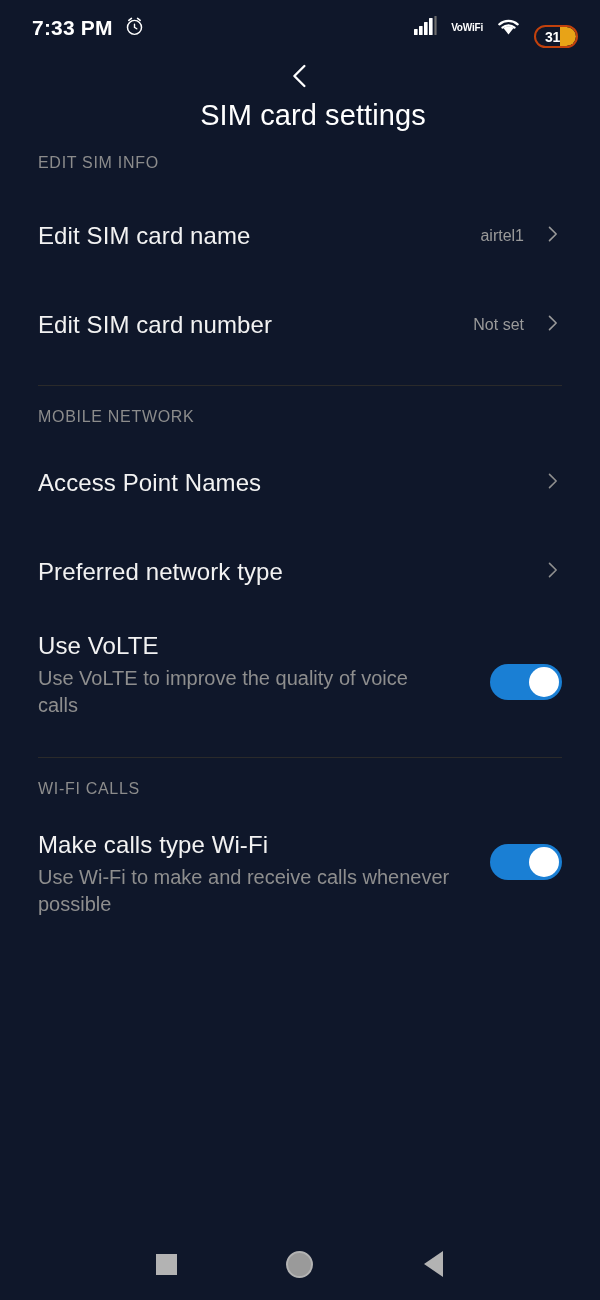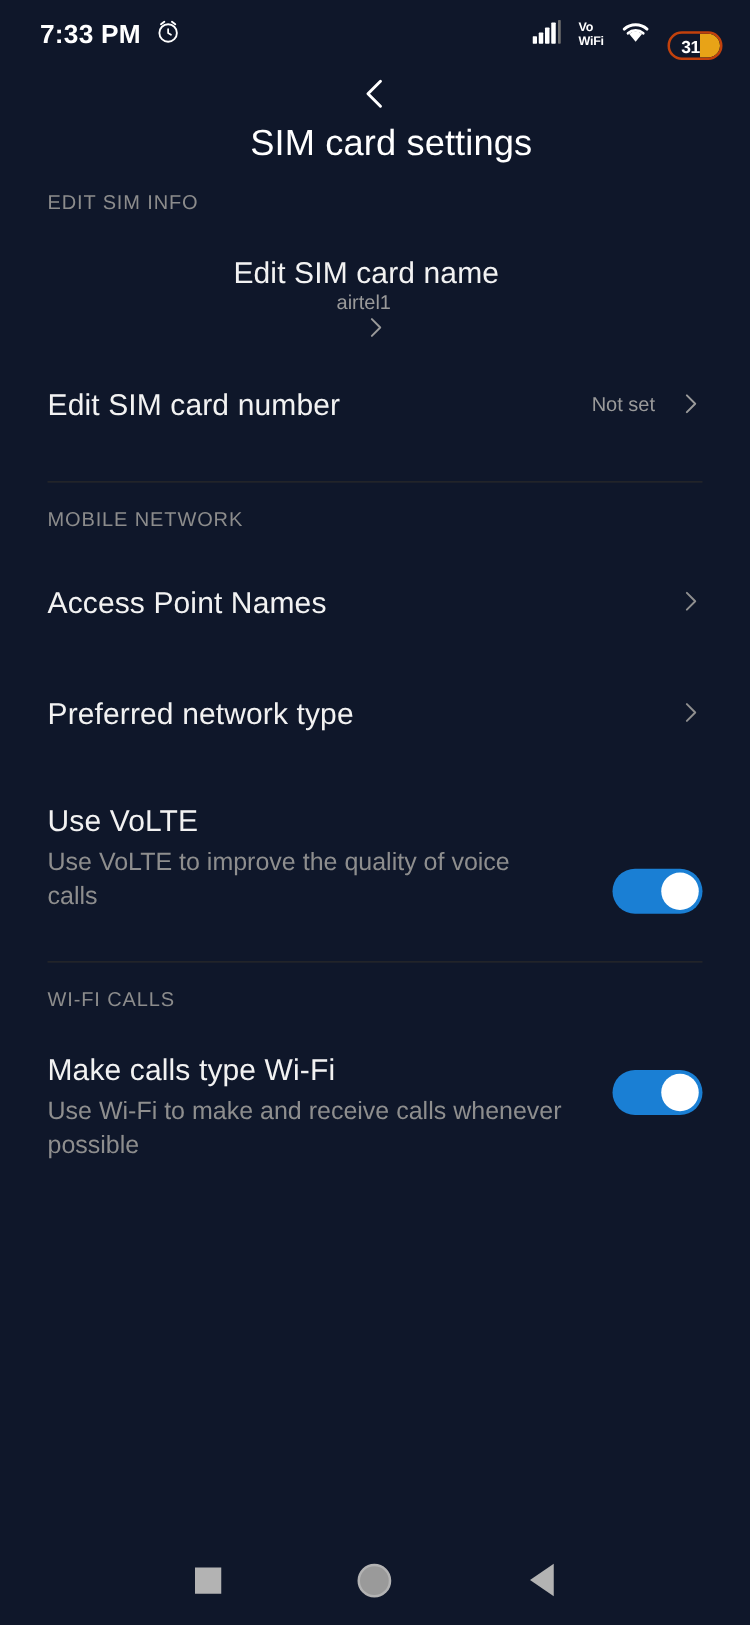--- a/index.html
+++ b/index.html
@@ -20,21 +20,21 @@
   }
   .sb-left { display:flex; align-items:center; gap:11px; }
   .sb-time { color:#ffffff; font-size:21px; font-weight:bold; letter-spacing:.2px; }
   .sb-right { display:flex; align-items:center; gap:13px; }
 
   .alarm-icon { display:block; }
   .signal-icon { display:block; }
   .wifi-icon { display:block; }
 
   .volte-icon {
-    display:flex; flex-direction:column; align-items:flex-start;
+    display:flex; flex-direction:row; align-items:flex-start;
     color:#ffffff; line-height:1; font-size:10px; font-weight:bold;
     letter-spacing:-.2px;
   }
   .volte-icon span:first-child { margin-bottom:1px; }
 
   .battery {
     position:relative; width:44px; height:23px;
     border:2px solid #c2410c; border-radius:12px;
     display:flex; align-items:center; overflow:hidden;margin-top:17px;
   }
@@ -86,26 +86,26 @@
   .row-sub {
     color:#8e8e8e; font-size:20px; font-weight:normal;
     line-height:1.35; margin-top:4px; max-width:415px;
   }
   .row-value {
     color:#9a9a9a; font-size:16px; margin-right:18px; white-space:nowrap;
   }
   .chev { flex:0 0 auto; display:block; }
 
   
-  .row-name    { height:64px; margin-top:32px;flex-direction:column; }
+  .row-name    { height:64px; margin-top:32px; }
   .row-number  { height:64px; margin-top:25px; }
   .row-apn     { height:62px; margin-top:26px; }
   .row-pref    { height:62px; margin-top:27px; }
   .row-mobnet  { height:62px; margin-top:27px; }
-  .row-volte   { margin-top:36px; padding-top:4px; padding-bottom:10px; align-items:flex-end; }
+  .row-volte   { margin-top:24px; padding-top:4px; padding-bottom:10px; align-items:center; }
   .row-wifi    { margin-top:28px; padding-top:4px; padding-bottom:10px; align-items:flex-start; }
 
   .divider {
     height:1px; background:#2a2a2a;
     margin:28px 38px 0 38px;
   }
 
   
   .toggle {
     flex:0 0 auto; position:relative;

